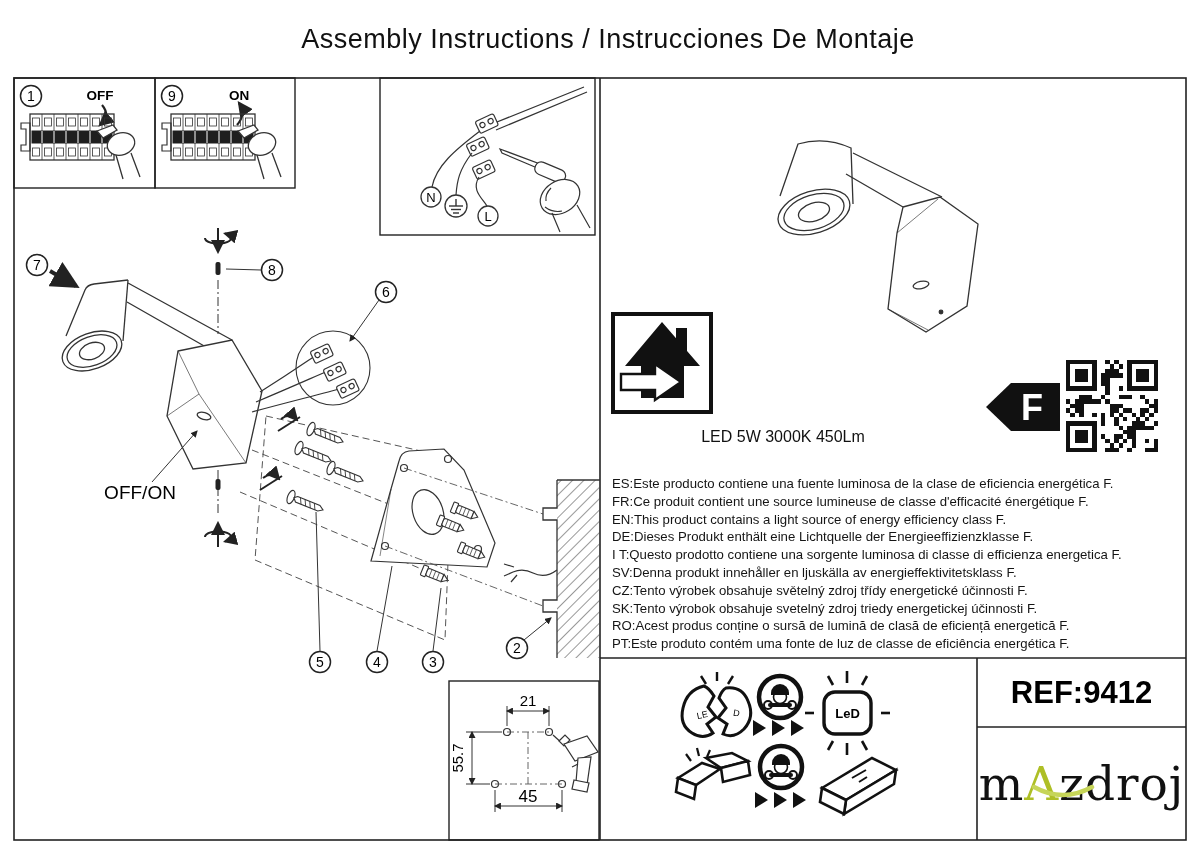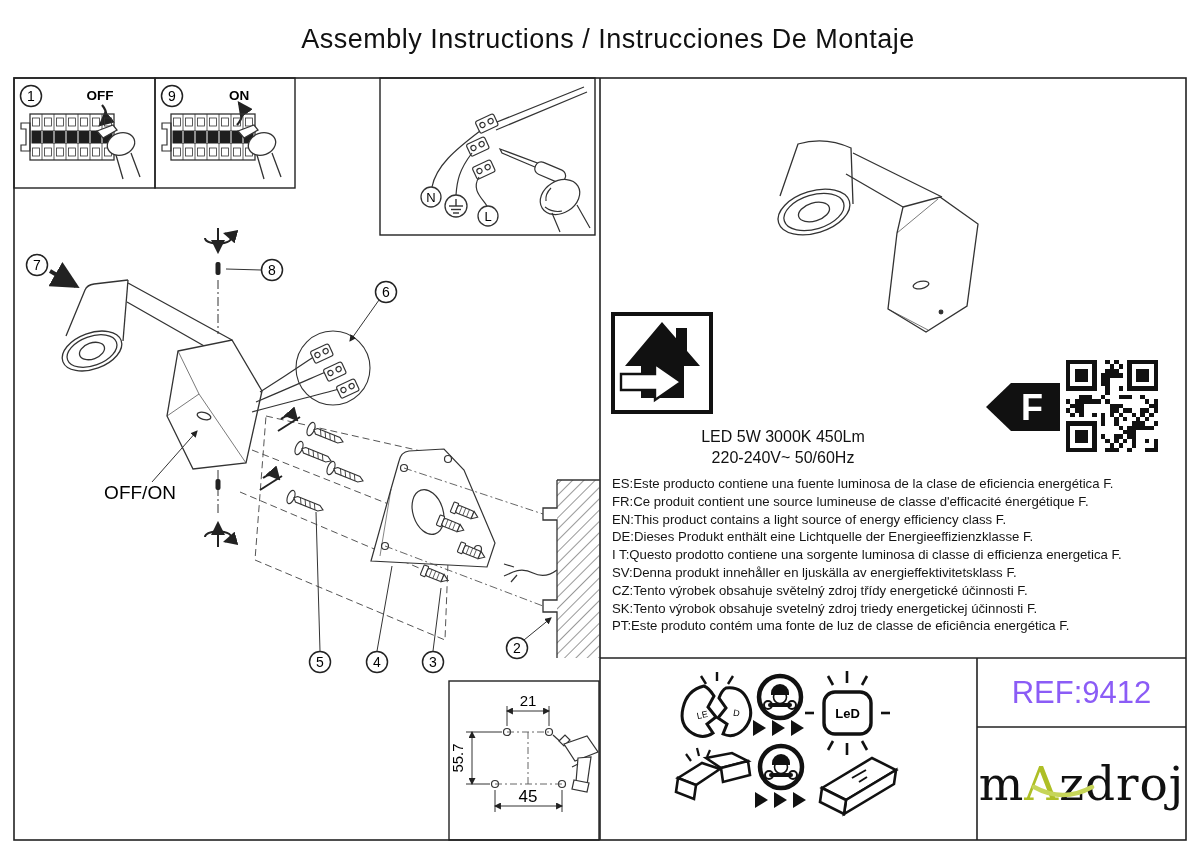--- a/index.html
+++ b/index.html
@@ -6,21 +6,21 @@
   .page{position:relative;width:1200px;height:856px;background:#fff;overflow:hidden;
         font-family:"Liberation Sans",sans-serif;color:#1a1a1a;}
   .abs{position:absolute;}
   #page-title{left:0;top:24px;width:1200px;text-align:center;font-size:27px;
               font-weight:400;letter-spacing:.5px;color:#111;margin-left:8px;}
   #art{left:0;top:0;}
   .spec-line{font-size:16px;line-height:21px;color:#111;text-align:center;}
   #specs-block{left:613px;top:426px;width:340px;}
   #lang-block{left:612px;top:461px;width:574px;font-size:13.2px;line-height:17.8px;color:#151515;margin-top:14px;}
   #ref-block{left:979px;top:660px;width:205px;height:65px;display:flex;align-items:center;
-             justify-content:center;font-size:31px;color:#8b5cf6;}
+             justify-content:center;font-size:31px;color:#000000;font-weight:bold;}
   #brand-block{left:979px;top:729px;width:205px;height:109px;display:flex;align-items:center;
                justify-content:center;font-family:"DejaVu Serif","Liberation Serif",serif;
                font-size:47px;color:#111;letter-spacing:1px;}
   #brand-swoosh{left:1031px;top:784px;}
   svg text{font-family:"Liberation Sans",sans-serif;}
 </style>
 </head>
 <body>
 
 <div class="page">
@@ -482,32 +482,32 @@
         <path d="M222,130 L272,100 L296,112 L246,142 Z"></path>
         <path d="M246,142 L296,112 L294,126 L244,156 Z"></path>
         <path d="M222,130 L246,142 L244,156 L220,144 Z"></path>
         <path d="M252,120 l14,-8 M259,124 l8,-5" stroke-width="2" fill="none"></path>
       </g>
     </g>
   </svg>
 
   <div class="abs" id="specs-block">
     <div class="spec-line">LED 5W 3000K 450Lm</div>
-    <div class="spec-line">220-240V~  50/60Hz</div>
   </div>
 
   <div class="abs" id="lang-block">
     <div>ES:Este producto contiene una fuente luminosa de la clase de eficiencia energética F.</div>
     <div>FR:Ce produit contient une source lumineuse de classe d'efficacité énergétique F.</div>
     <div>EN:This product contains a light source of energy efficiency class F.</div>
     <div>DE:Dieses Produkt enthält eine Lichtquelle der Energieeffizienzklasse F.</div>
     <div>I T:Questo prodotto contiene una sorgente luminosa di classe di efficienza energetica F.</div>
     <div>SV:Denna produkt innehåller en ljuskälla av energieffektivitetsklass F.</div>
     <div>CZ:Tento výrobek obsahuje světelný zdroj třídy energetické účinnosti F.</div>
     <div>SK:Tento výrobok obsahuje svetelný zdroj triedy energetickej účinnosti F.</div>
+    <div>RO:Acest produs conține o sursă de lumină de clasă de eficiență energetică F.</div>
     <div>PT:Este produto contém uma fonte de luz de classe de eficiência energética F.</div>
   </div>
 
   <div class="abs" id="ref-block">REF:9412</div>
 
   <div class="abs" id="brand-block">
     <span>m</span>
       <span class="caret" style="color: rgb(174, 191, 38);">Λ</span>
       <span>zdroj</span>
   </div>

